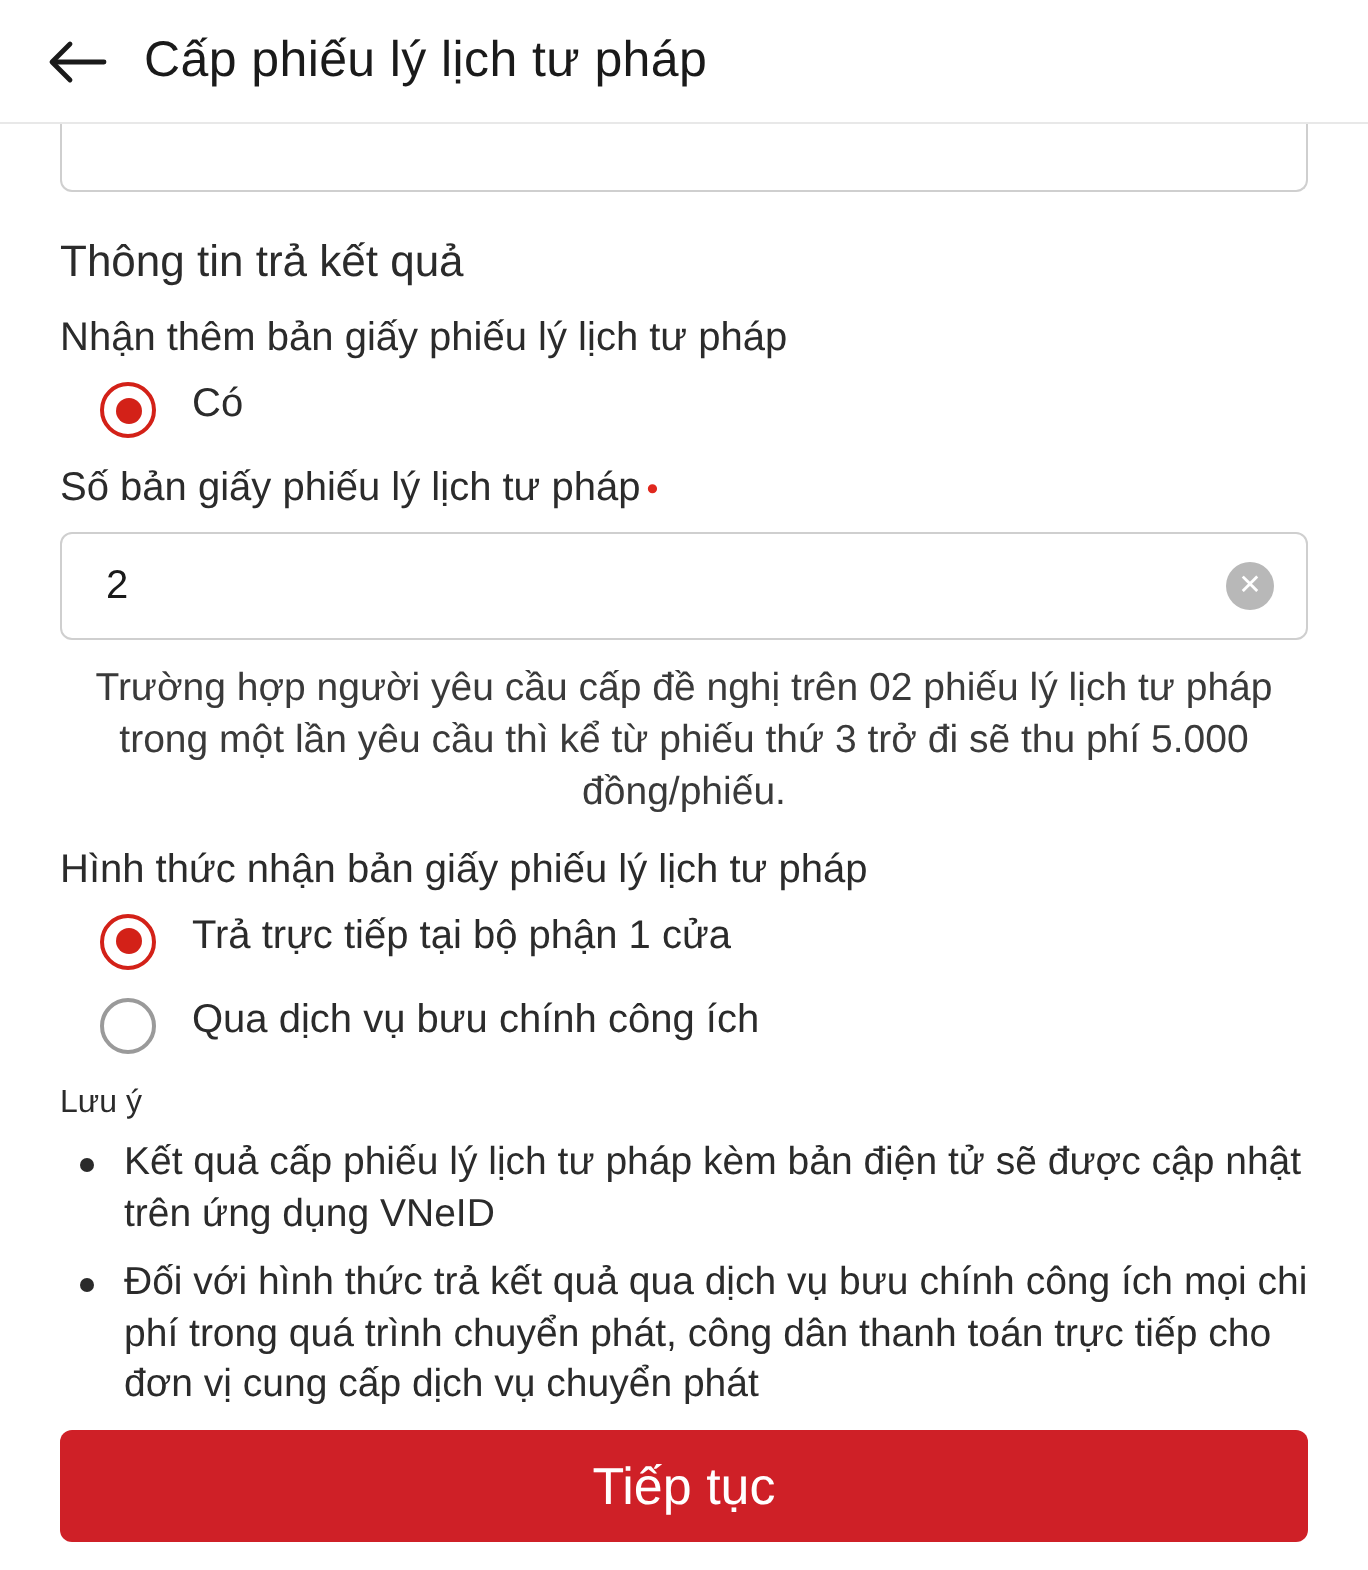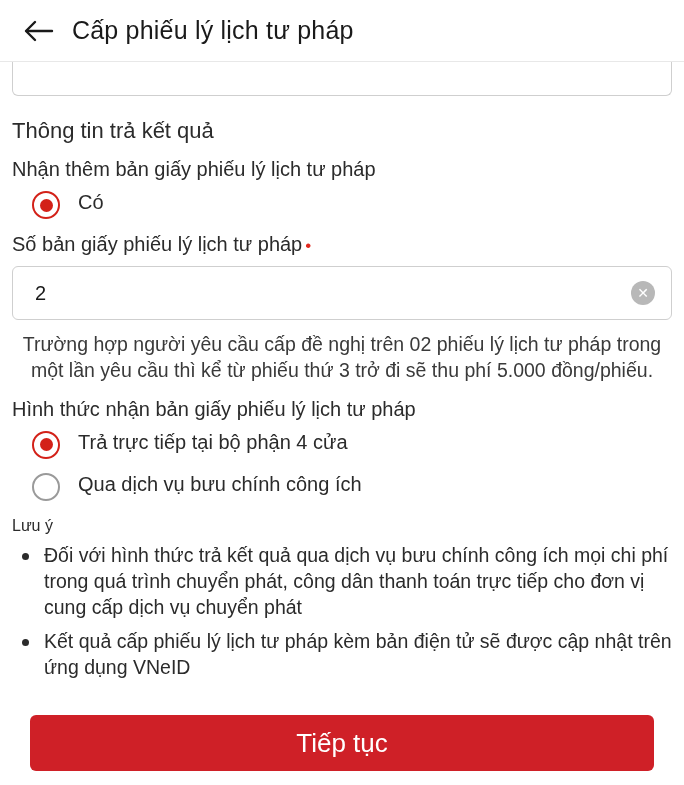--- a/index.html
+++ b/index.html
@@ -45,21 +45,21 @@
     font-size: 25px;
     color: #1a1a1a;
     margin-left: 12px;
     letter-spacing: 0.2px;
     white-space: nowrap;
   }
 
   
   .body {
     flex: 1 1 auto;
-    padding: 0 12px;
+    padding: 0 30px;
     overflow: hidden;
     position: relative;
   }
 
   .partial-field {
     height: 34px;
     border: 1px solid #cfcfcf;
     border-top: none;
     border-radius: 0 0 6px 6px;
     margin: 0 0 0 0;
@@ -258,32 +258,32 @@
     </div>
 
     <div class="help-text">Trường hợp người yêu cầu cấp đề nghị trên 02 phiếu lý lịch tư pháp trong một lần yêu cầu thì kể từ phiếu thứ 3 trở đi sẽ thu phí 5.000 đồng/phiếu.</div>
 
     <div class="field-label">Hình thức nhận bản giấy phiếu lý lịch tư pháp</div>
     <div class="radio-list">
       <div class="radio-opt stacked">
         <span class="radio-circle checked">
             <span class="radio-dot"></span>
           </span>
-        <span class="radio-text">Trả trực tiếp tại bộ phận 4 cửa</span>
+        <span class="radio-text">Trả trực tiếp tại bộ phận 1 cửa</span>
       </div>
       <div class="radio-opt stacked">
         <span class="radio-circle"></span>
         <span class="radio-text">Qua dịch vụ bưu chính công ích</span>
       </div>
     </div>
 
     <div class="note-title">Lưu ý</div>
     <ul class="note-list">
+      <li>Kết quả cấp phiếu lý lịch tư pháp kèm bản điện tử sẽ được cập nhật trên ứng dụng VNeID</li>
       <li>Đối với hình thức trả kết quả qua dịch vụ bưu chính công ích mọi chi phí trong quá trình chuyển phát, công dân thanh toán trực tiếp cho đơn vị cung cấp dịch vụ chuyển phát</li>
-      <li>Kết quả cấp phiếu lý lịch tư pháp kèm bản điện tử sẽ được cập nhật trên ứng dụng VNeID</li>
     </ul>
 
   </div>
 
   <div class="footer">
     <button class="primary-btn">Tiếp tục</button>
   </div>
 
 </div>
 

